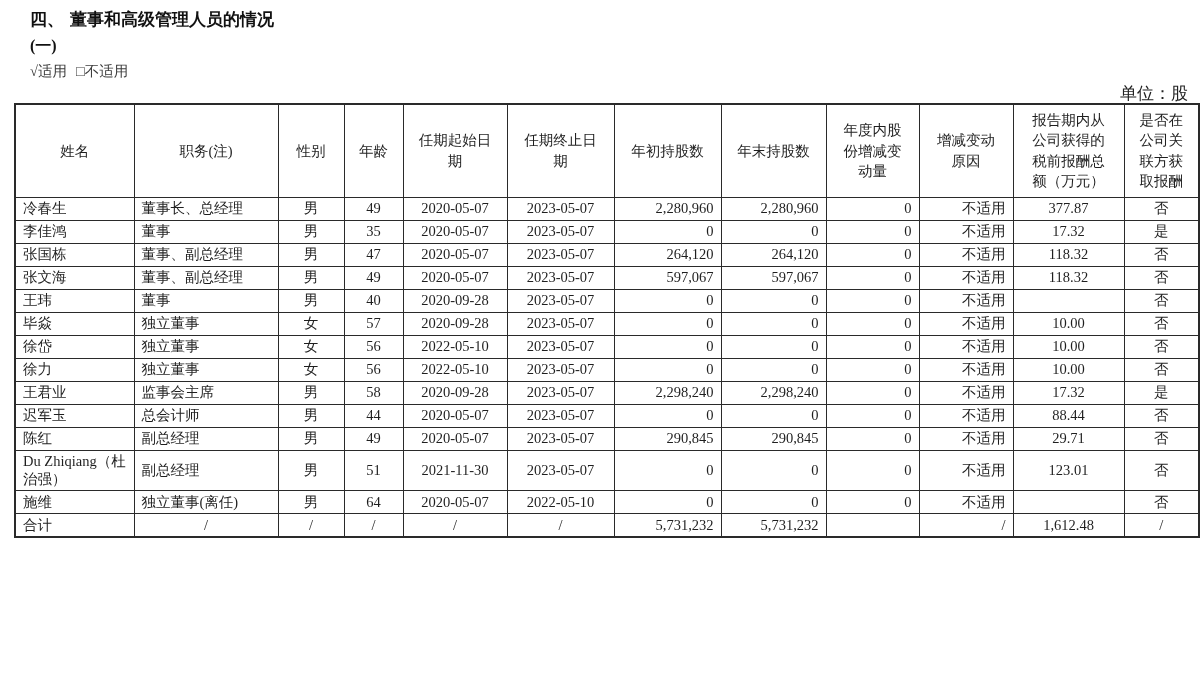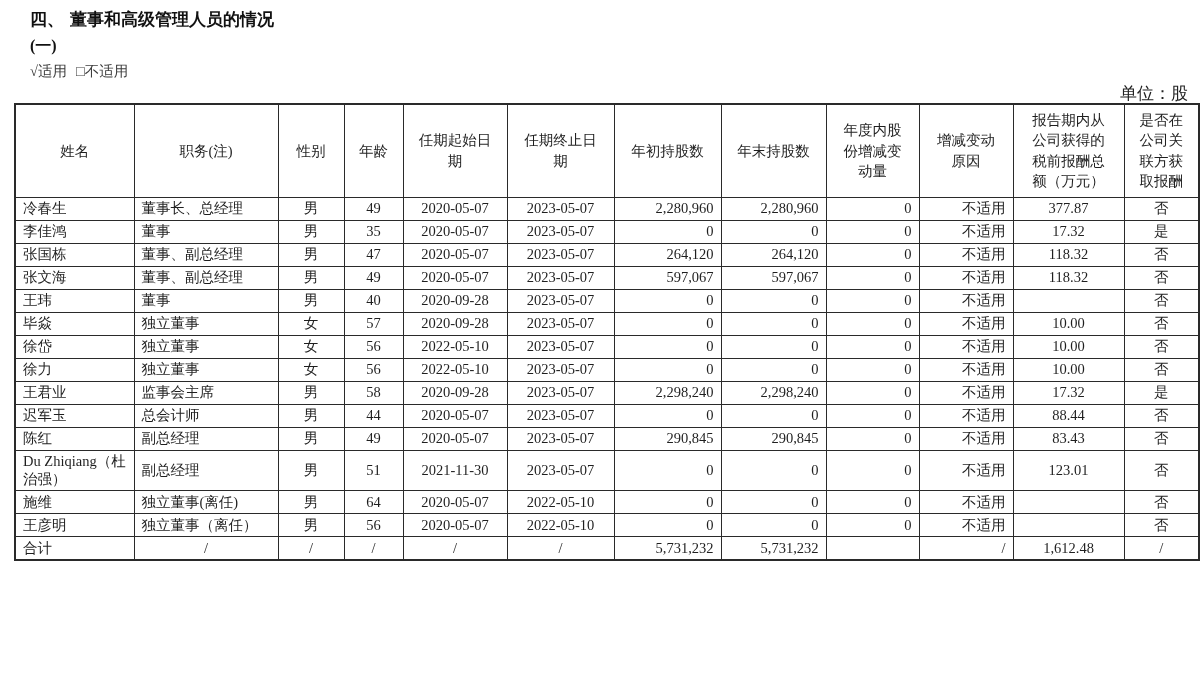--- a/index.html
+++ b/index.html
@@ -282,21 +282,21 @@
           <td>陈红</td>
           <td>副总经理</td>
           <td>男</td>
           <td>49</td>
           <td>2020-05-07</td>
           <td>2023-05-07</td>
           <td>290,845</td>
           <td>290,845</td>
           <td>0</td>
           <td>不适用</td>
-          <td>83.43</td>
+          <td>29.71</td>
           <td>否</td>
         </tr>
         <tr>
           <td>Du Zhiqiang（杜治强）</td>
           <td>副总经理</td>
           <td>男</td>
           <td>51</td>
           <td>2021-11-30</td>
           <td>2023-05-07</td>
           <td>0</td>
@@ -304,34 +304,20 @@
           <td>0</td>
           <td>不适用</td>
           <td>123.01</td>
           <td>否</td>
         </tr>
         <tr>
           <td>施维</td>
           <td>独立董事(离任)</td>
           <td>男</td>
           <td>64</td>
-          <td>2020-05-07</td>
-          <td>2022-05-10</td>
-          <td>0</td>
-          <td>0</td>
-          <td>0</td>
-          <td>不适用</td>
-          <td></td>
-          <td>否</td>
-        </tr>
-        <tr>
-          <td>王彦明</td>
-          <td>独立董事（离任）</td>
-          <td>男</td>
-          <td>56</td>
           <td>2020-05-07</td>
           <td>2022-05-10</td>
           <td>0</td>
           <td>0</td>
           <td>0</td>
           <td>不适用</td>
           <td></td>
           <td>否</td>
         </tr>
         <tr class="total-row">

